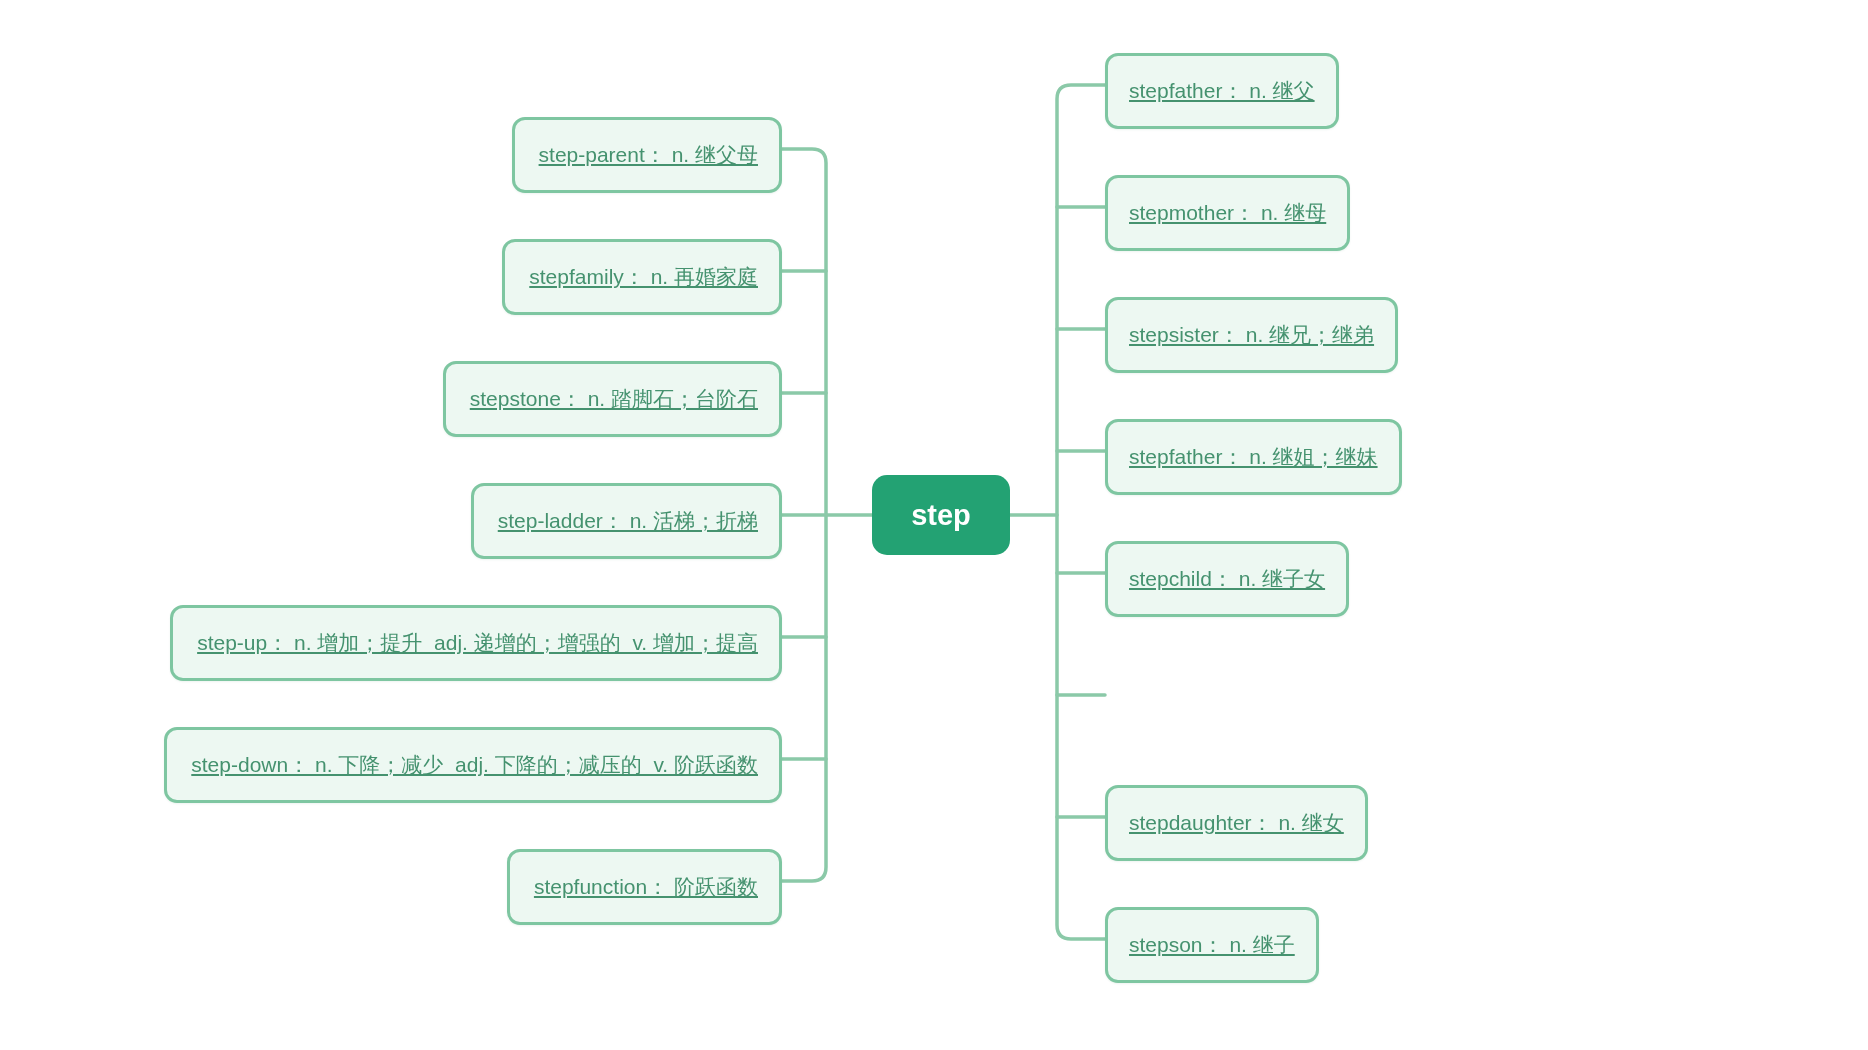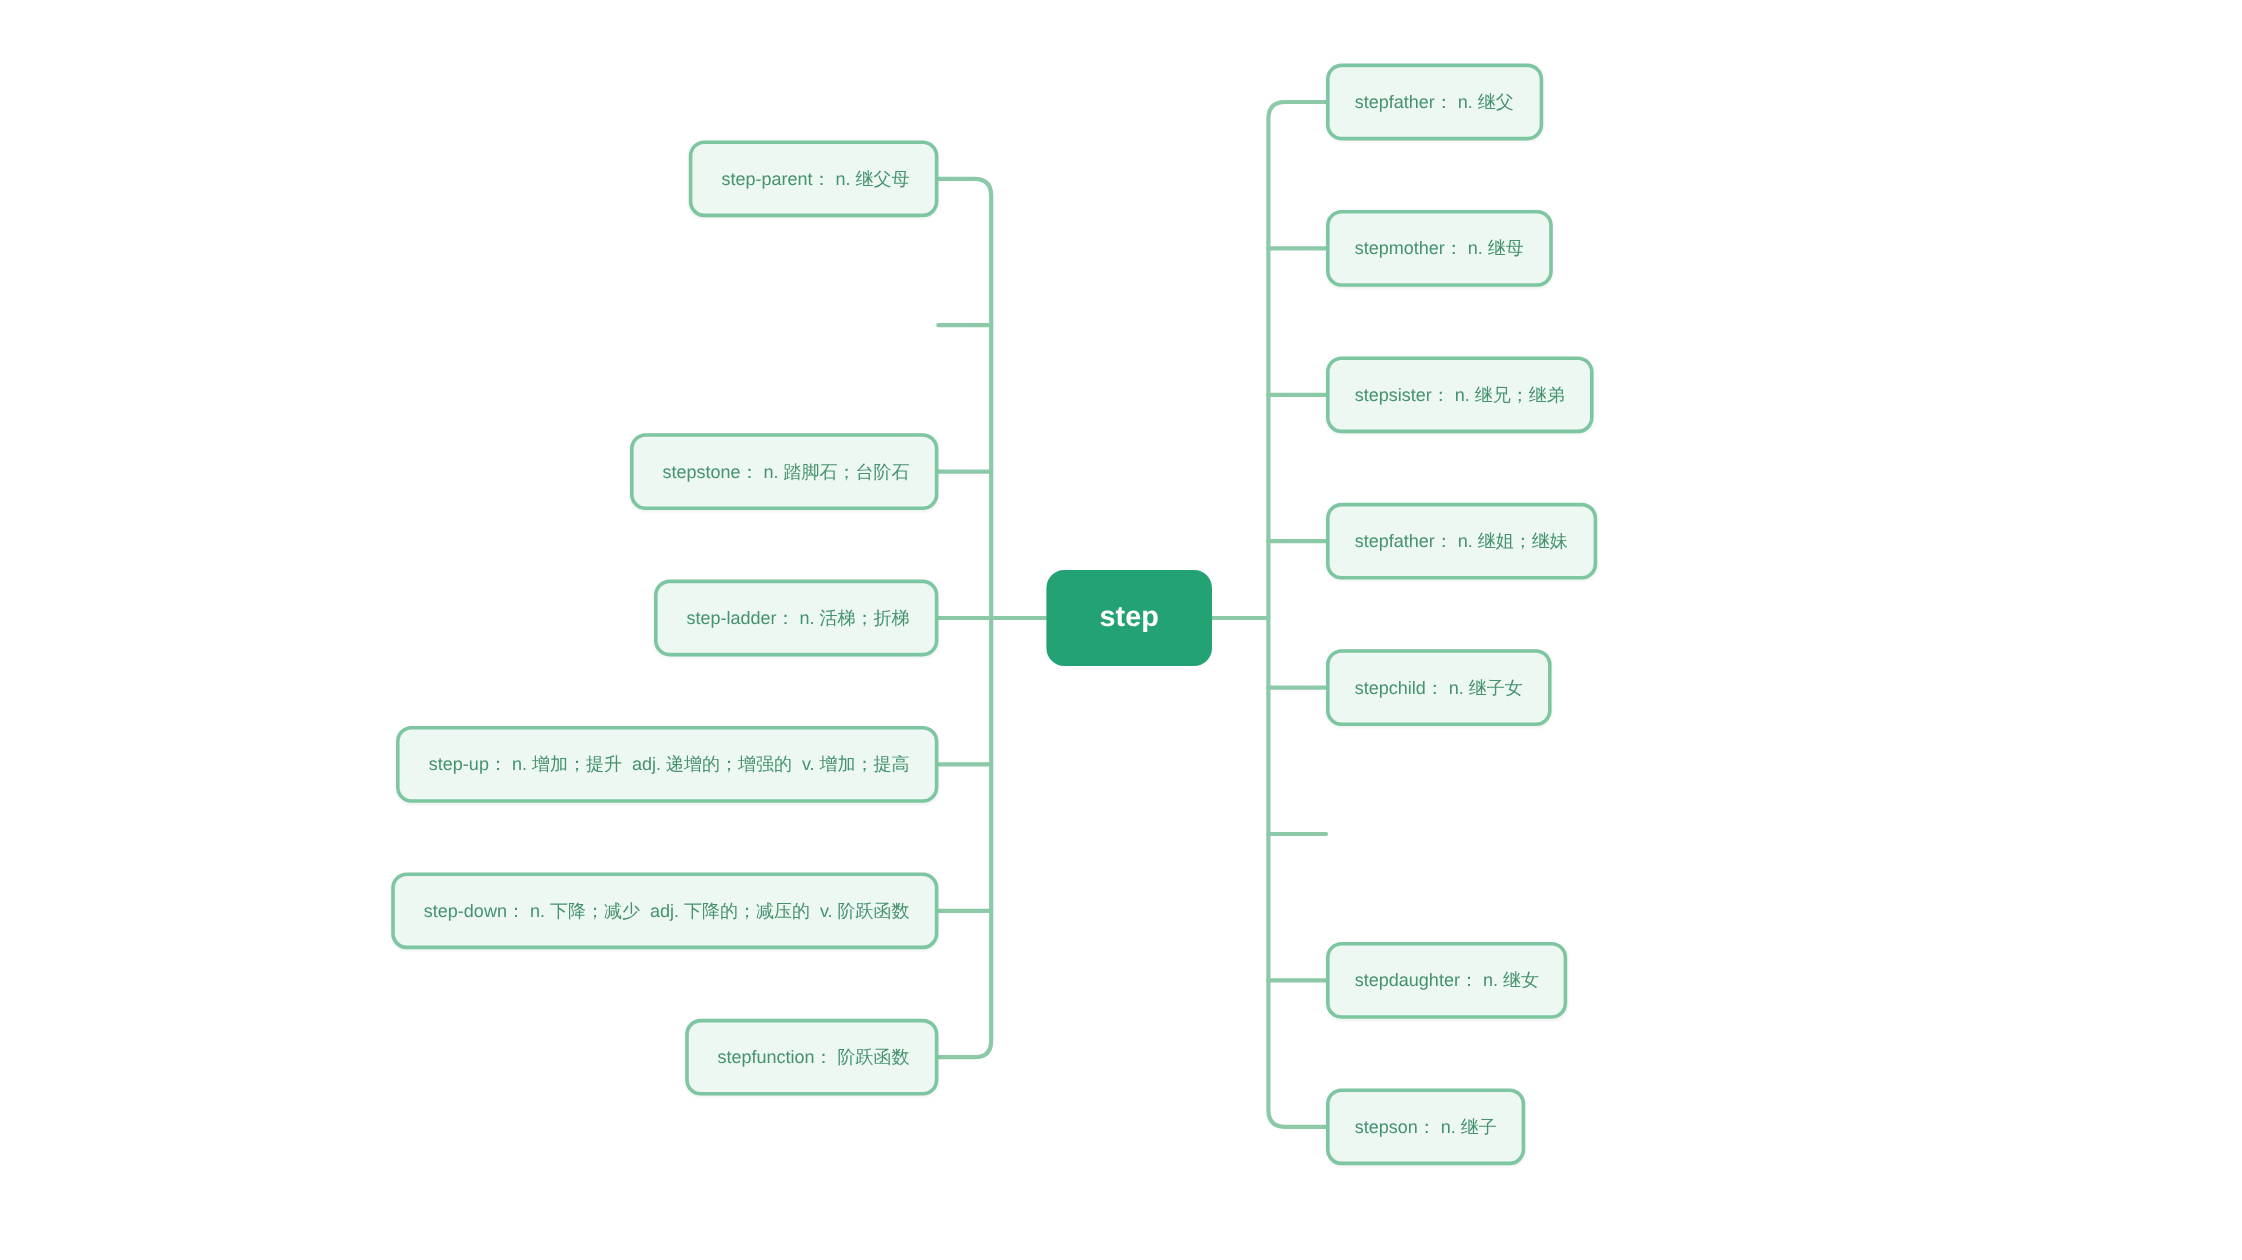--- a/index.html
+++ b/index.html
@@ -28,45 +28,46 @@
     width: 1868px; height: 1050px;
   }
   .connectors path {
     stroke: var(--connector);
     stroke-width: 3.5;
     fill: none;
     stroke-linecap: round;
   }
   .topic {
     position: absolute;
-    height: 64px;
+    height: 76px;
     display: flex;
     align-items: center;
     justify-content: center;
     padding: 0 21px;
     background: var(--box-fill);
     border: 3px solid var(--box-border);
     border-radius: 13px;
     color: var(--box-text);
-    font-size: 15px;
+    font-size: 21px;
     white-space: pre;
     box-shadow: 0 1px 2px rgba(40, 110, 80, 0.08);
+    text-decoration: underline;
   }
   .topic.left-side { right: 1086px; padding-left: 24px; }
   .topic.right-side { left: 1105px; }
   .root-topic {
     position: absolute;
     left: 872px; top: 475px;
     width: 138px; height: 80px;
     display: flex;
     align-items: center;
     justify-content: center;
     background: var(--node-fill);
     color: var(--node-text);
-    font-size: 24px;
+    font-size: 29px;
     font-weight: bold;
     border-radius: 15px;
     white-space: pre;
   }
 </style>
 </head>
 <body>
 
 <div class="stage">
 
@@ -85,20 +86,21 @@
     <path d="M 1105 451 H 1057"></path>
     <path d="M 1105 573 H 1057"></path>
     <path d="M 1105 695 H 1057"></path>
     <path d="M 1105 817 H 1057"></path>
     <path d="M 1010 515 H 1057"></path>
   </svg>
 
   <div class="root-topic">step</div>
 
   <div class="topic left-side" style="top:117px">step-parent： n. 继父母</div>
+  <div class="topic left-side" style="top:239px">stepfamily： n. 再婚家庭</div>
   <div class="topic left-side" style="top:361px">stepstone： n. 踏脚石；台阶石</div>
   <div class="topic left-side" style="top:483px">step-ladder： n. 活梯；折梯</div>
   <div class="topic left-side" style="top:605px">step-up： n. 增加；提升  adj. 递增的；增强的  v. 增加；提高</div>
   <div class="topic left-side" style="top:727px">step-down： n. 下降；减少  adj. 下降的；减压的  v. 阶跃函数</div>
   <div class="topic left-side" style="top:849px">stepfunction： 阶跃函数</div>
 
   <div class="topic right-side" style="top:53px">stepfather： n. 继父</div>
   <div class="topic right-side" style="top:175px">stepmother： n. 继母</div>
   <div class="topic right-side" style="top:297px">stepsister： n. 继兄；继弟</div>
   <div class="topic right-side" style="top:419px">stepfather： n. 继姐；继妹</div>

